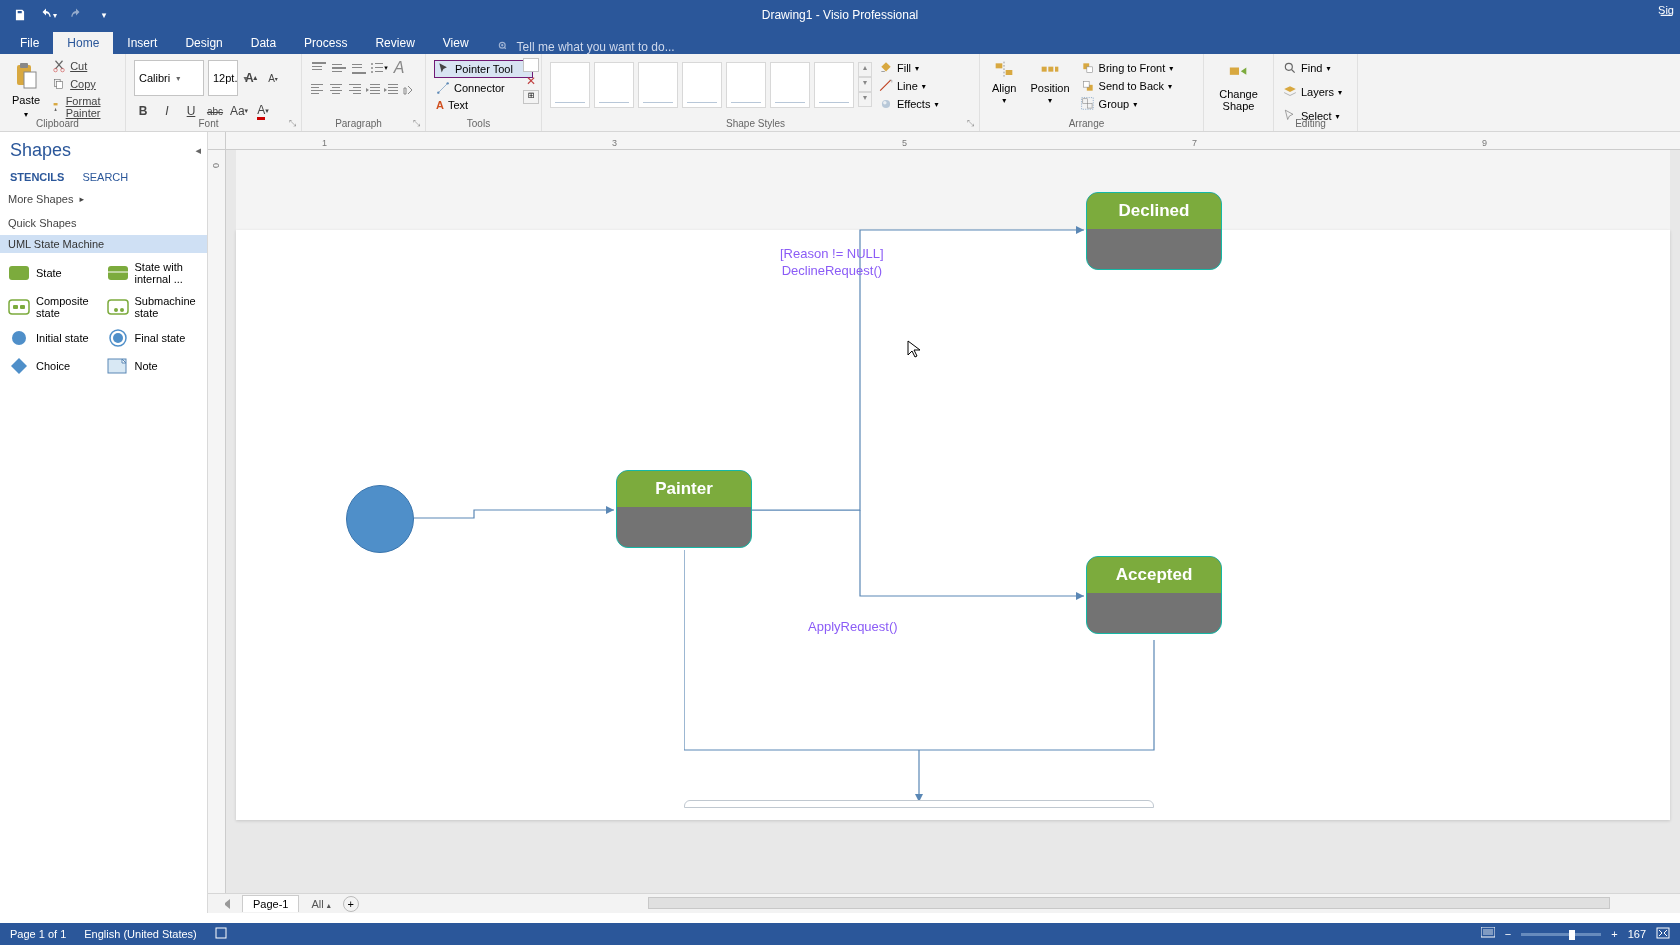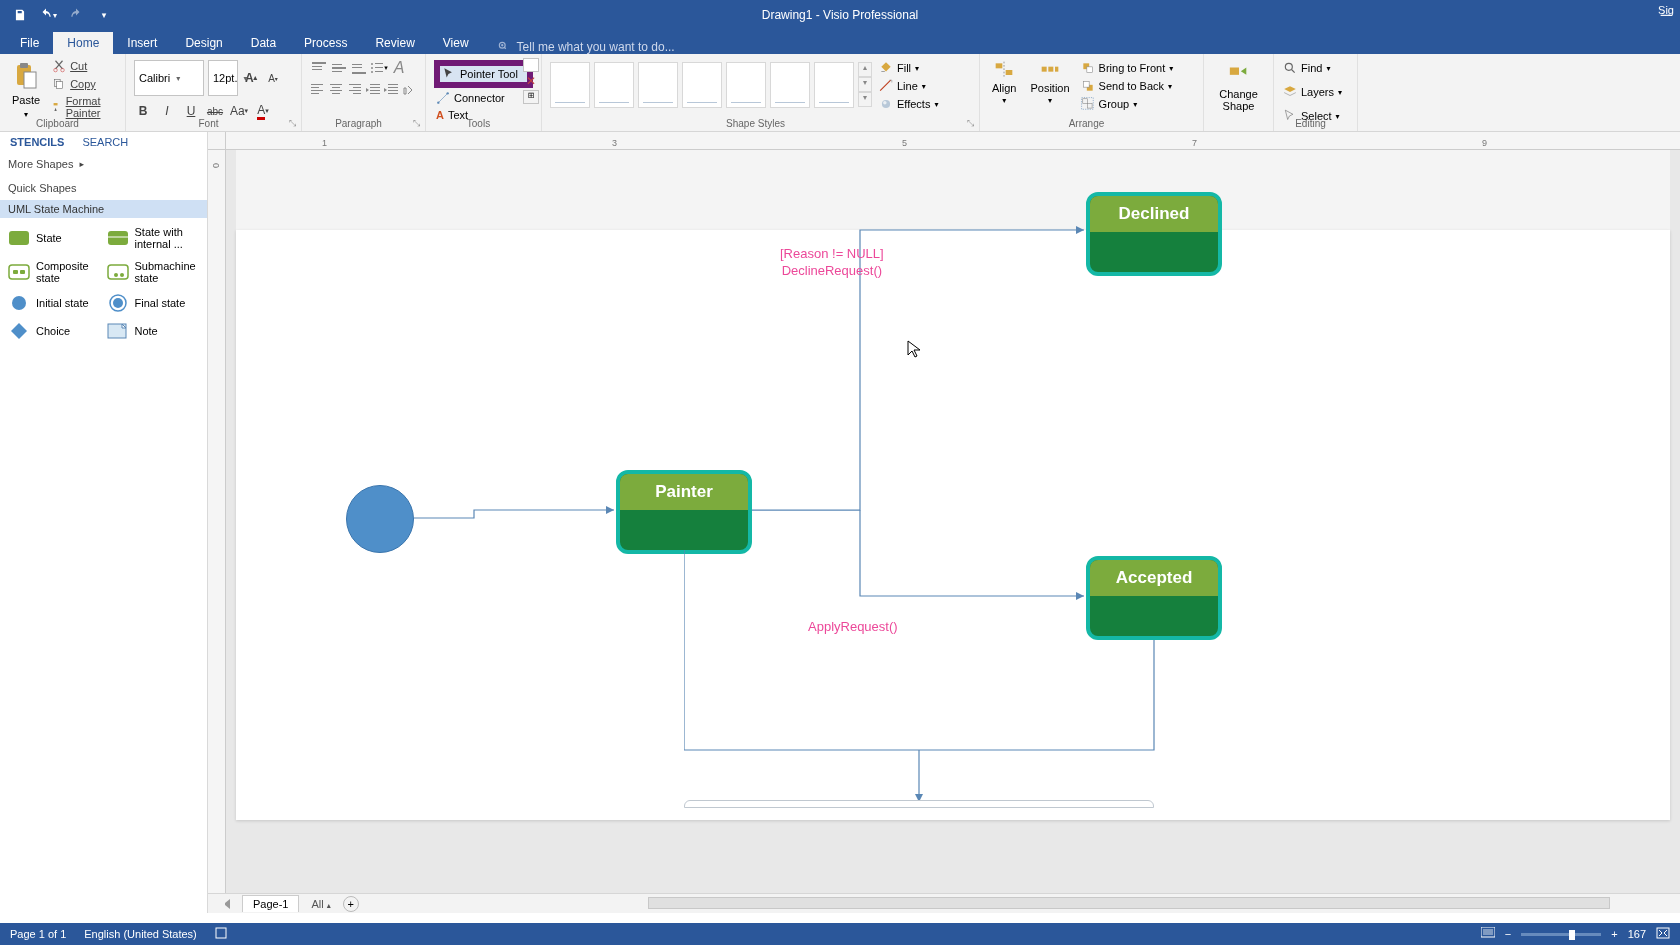--- a/index.html
+++ b/index.html
@@ -78,28 +78,28 @@
 .ruler-h { position: absolute; left: 18px; right: 0; top: 0; height: 18px; background: #f5f5f5; border-bottom: 1px solid #ccc; }
 .ruler-h .tick { position: absolute; top: 6px; font-size: 9px; color: #777; }
 .ruler-v { position: absolute; left: 0; top: 18px; bottom: 18px; width: 18px; background: #f5f5f5; border-right: 1px solid #ccc; }
 .ruler-v .tick { position: absolute; left: 3px; font-size: 9px; color: #777; transform: rotate(-90deg); transform-origin: left top; }
 .rc-corner { position: absolute; left: 0; top: 0; width: 18px; height: 18px; background: #f5f5f5; border-right: 1px solid #ccc; border-bottom: 1px solid #ccc; }
 .canvas-inner { position: absolute; left: 18px; top: 18px; right: 0; bottom: 18px; background: #e8e8e8; }
 .page { position: absolute; left: 10px; top: 80px; right: 10px; height: 590px; background: #fff; box-shadow: 0 1px 3px rgba(0,0,0,.15); }
 .page-above { position: absolute; left: 10px; top: 0; right: 10px; height: 80px; background: #fcfcfc; opacity: .6; }
 
 
-.state-box { position: absolute; width: 136px; border: 4px solid #14b8a6; border-radius: 12px; background: #15803d; overflow: hidden; }
+.state-box { position: absolute; width: 136px; border: 1px solid #14b8a6; border-radius: 12px; background: #737373; overflow: hidden; }
 .state-title { background: #7cab3d; color: #fff; font-weight: 700; text-align: center; padding: 8px 4px; font-size: 17px; }
 .state-body { height: 40px; }
 .init-state { position: absolute; width: 68px; height: 68px; background: #4f8fc9; border-radius: 50%; border: 1px solid #3a75ad; }
 .conn { position: absolute; background: none; }
 .conn line, .conn polyline { stroke: #5a87b5; stroke-width: 1.2; fill: none; }
 .conn .arrow { fill: #5a87b5; }
-.conn-label { position: absolute; font-size: 13px; color: #ec4899; text-align: center; line-height: 1.3; white-space: nowrap; }
+.conn-label { position: absolute; font-size: 13px; color: #8b5cf6; text-align: center; line-height: 1.3; white-space: nowrap; }
 
 
 .page-tabbar { position: absolute; left: 0; right: 0; bottom: 0; height: 20px; background: #f3f3f3; border-top: 1px solid #d6d6d6; display: flex; align-items: center; padding-left: 12px; gap: 12px; }
 .page-tab { font-size: 11px; padding: 2px 10px; background: #fff; border: 1px solid #ccc; border-bottom: none; cursor: pointer; }
 .page-all { font-size: 11px; color: #555; cursor: pointer; }
 .page-add { width: 16px; height: 16px; border: 1px solid #bbb; border-radius: 50%; font-size: 11px; display: flex; align-items: center; justify-content: center; cursor: pointer; }
 .hscroll-ph { position: absolute; left: 440px; right: 70px; top: 3px; height: 12px; background: #e0e0e0; border: 1px solid #c8c8c8; }
 
 
 
@@ -314,21 +314,21 @@
             </svg>
           </div>
       </div>
     </div>
     <div class="group-label">Paragraph</div>
     <div class="group-dlg">⤡</div>
   </div>
 
   <div class="group" style="width:116px;">
     <div class="group-body" style="flex-direction:column;gap:2px;padding-top:2px;">
-      <div class="tool-row" style="background:#d8e4f2;border:6px solid #701a75;">
+      <div class="tool-row" style="background:#d8e4f2;border:1px solid #701a75;">
         <svg class="icon" viewBox="0 0 24 24">
             <path d="M4 2l4 16 3-6 6-3z" fill="#444"></path>
           </svg>
         <span>Pointer Tool</span>
       </div>
       <div class="tool-row">
         <svg class="icon" viewBox="0 0 24 24">
             <circle cx="4" cy="20" r="2" fill="#5a87b5"></circle>
             <circle cx="20" cy="4" r="2" fill="#5a87b5"></circle>
             <path d="M5 19L19 5" stroke="#5a87b5"></path>
@@ -479,20 +479,24 @@
           </svg>
           <span>Select</span>
           <span style="font-size:8px;">▾</span>
         </div>
     </div>
     <div class="group-label">Editing</div>
   </div>
 </div>
 
 <div class="shapes-pane">
+  <div class="shapes-hdr">
+    <span>Shapes</span>
+    <span class="shapes-collapse">◂</span>
+  </div>
   <div class="shapes-tabs">
     <span class="act">STENCILS</span>
     <span>SEARCH</span>
   </div>
   <div class="shape-list-hdr">
     <span>More Shapes</span>
     <span style="font-size:9px;">▸</span>
   </div>
   <div class="shape-list-hdr">Quick Shapes</div>
   <div class="stencil-sel">UML State Machine</div>

